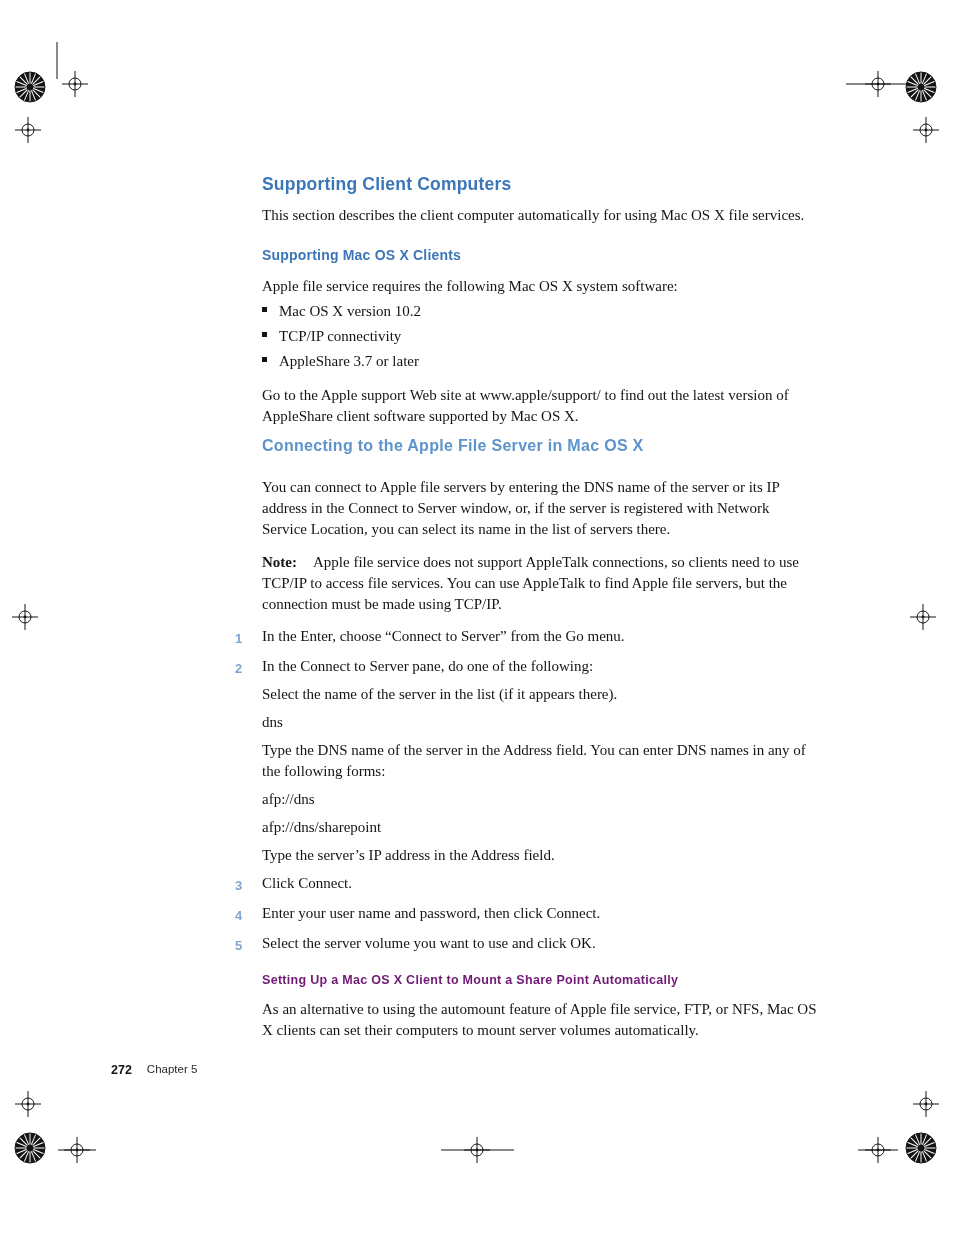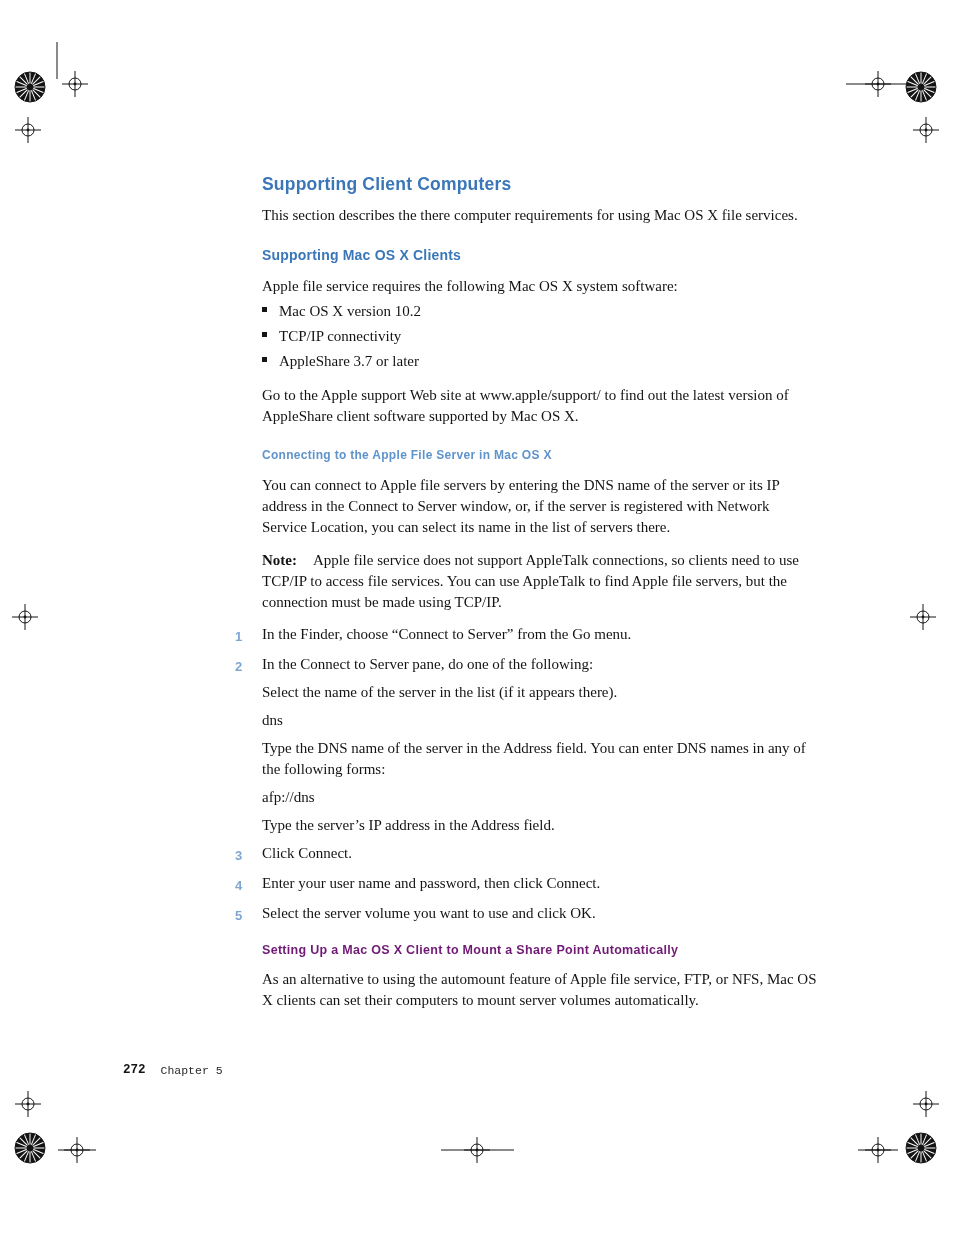--- a/index.html
+++ b/index.html
@@ -52,27 +52,27 @@
     position:relative; top:-2px; align-self:center;
   }
   ul.bullets .sq::before {
     content:""; display:block; width:5px; height:5px; background:#141414;
   }
   ul.bullets .b-text { flex:1; padding-left:7px; }
 
   p.go-to { margin-top:13px; }
 
   h3.minor-title {
-    margin-top:21px;
-    font-family:"Liberation Sans", sans-serif;
-    font-size:12px; line-height:15px;
+    margin-top:11px;
+    font-family:"Liberation Sans", sans-serif;
+    font-size:16px; line-height:15px;
     font-weight:bold; letter-spacing:0.3px;
     color:#5e94cb;
   }
-  p.connect-para { margin-top:12px; }
+  p.connect-para { margin-top:24px; }
 
   p.note { margin-top:12px; }
   .note-label { font-weight:bold; margin-right:16px;text-align:right; }
 
   h4.steps-title {
     margin-top:15px;
     font-family:"Liberation Sans", sans-serif;
     font-size:13px; line-height:16px;
     font-weight:bold;
     color:#141414;
@@ -93,23 +93,23 @@
   h3.minor-title2 {
     margin-top:17px;
     font-family:"Liberation Sans", sans-serif;
     font-size:12.5px; line-height:15px;
     font-weight:bold; letter-spacing:0.3px;
     color:#701a75;
   }
   p.closing { margin-top:11px; }
 
   .footer {
-    position:absolute; left:123px; top:1063px;
-    display:flex; align-items:flex-end;
-    font-family:Liberation Mono, monospace;
+    position:absolute; left:111px; top:1063px;
+    display:flex; align-items:flex-start;
+    font-family:Liberation Sans, sans-serif;
   }
   .pagenum { font-size:12.5px; font-weight:bold; color:#141414; }
   .chapter { font-size:11.5px; color:#2a2a2a; margin-left:15px; }
 </style>
 </head>
 <body>
 
 <div class="page">
 
   <svg class="marks" width="954" height="1235" viewBox="0 0 954 1235">
@@ -160,21 +160,21 @@
     <use href="#regmark" x="926" y="1104"></use>
     <use href="#regmark" x="77" y="1150"></use>
     <use href="#regmark" x="477" y="1150"></use>
     <use href="#regmark" x="878" y="1150"></use>
   </svg>
 
   <div class="content">
 
     <h1 class="sec-title">Supporting Client Computers</h1>
 
-    <p class="intro">This section describes the there computer requirements for using Mac OS X file services.</p>
+    <p class="intro">This section describes the client computer automatically for using Mac OS X file services.</p>
 
     <h2 class="sub-title">Supporting Mac OS X Clients</h2>
 
     <p class="req-intro">Apple file service requires the following Mac OS X system software:</p>
 
     <ul class="bullets">
       <li>
         <span class="sq"></span>
         <span class="b-text">Mac OS X version 10.2</span>
       </li>
@@ -193,32 +193,33 @@
     <h3 class="minor-title">Connecting to the Apple File Server in Mac OS X</h3>
 
     <p class="connect-para">You can connect to Apple file servers by entering the DNS name of the server or its IP address in the Connect to Server window, or, if the server is registered with Network Service Location, you can select its name in the list of servers there.</p>
 
     <p class="note"><b class="note-label">Note:</b><span>Apple file service does not support AppleTalk connections, so clients need to use TCP/IP to access file services. You can use AppleTalk to find Apple file servers, but the connection must be made using TCP/IP.</span></p>
 
 
     <div class="step first">
       <span class="step-num">1</span>
       <div class="step-body">
-        <p>In the Finder, choose “Connect to Server” from the Go menu.</p>
+        <p>In the Enter, choose “Connect to Server” from the Go menu.</p>
       </div>
     </div>
 
     <div class="step">
       <span class="step-num">2</span>
       <div class="step-body">
         <p>In the Connect to Server pane, do one of the following:</p>
         <p>Select the name of the server in the list (if it appears there).</p>
         <p>dns</p>
         <p>Type the DNS name of the server in the Address field. You can enter DNS names in any of the following forms:</p>
         <p>afp://dns</p>
+        <p>afp://dns/sharepoint</p>
         <p>Type the server’s IP address in the Address field.</p>
       </div>
     </div>
 
     <div class="step">
       <span class="step-num">3</span>
       <div class="step-body">
         <p>Click Connect.</p>
       </div>
     </div>

